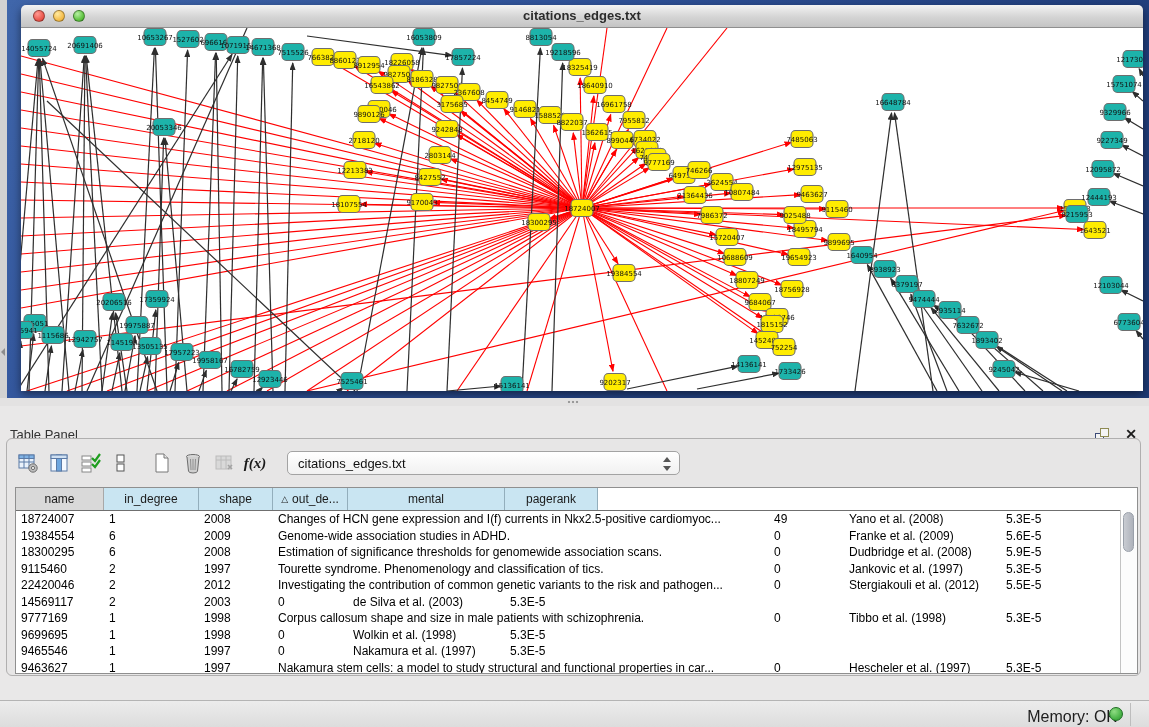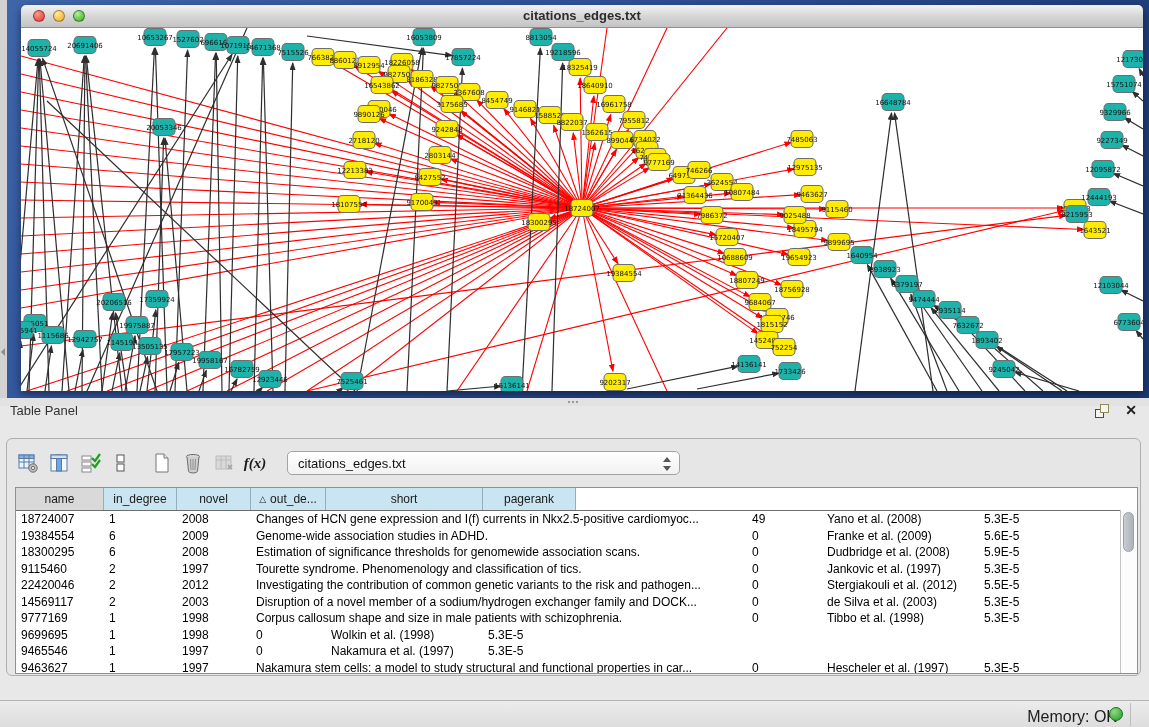--- a/index.html
+++ b/index.html
@@ -20,21 +20,21 @@
   .light.red{background:radial-gradient(circle at 35% 30%,#ff9a92,#ec5a50 60%,#d83a30);}
   .light.yellow{background:radial-gradient(circle at 35% 30%,#ffe9a0,#f5bf4f 60%,#e0a32e);}
   .light.green{background:radial-gradient(circle at 35% 30%,#b7efa4,#62c544 60%,#3fa32a);}
   .net-canvas{position:relative;width:1122px;height:363px;background:#fff;overflow:hidden;}
   .net-canvas svg{display:block;}
   
   .table-panel{position:absolute;left:0;top:398px;width:1149px;height:302px;background:#e9e8e8;}
   .panel-splitter{position:absolute;left:0;top:0;width:100%;height:8px;background:#e3e2e2;}
   .splitter-grip{position:absolute;left:567px;top:2px;width:12px;height:5px;cursor:row-resize;
                  background:radial-gradient(circle,#9a9a9a 1px,transparent 1.6px);background-size:4px 4px;}
-  .panel-header{position:absolute;left:0;top:0;width:100%;height:26px;}
+  .panel-header{position:absolute;left:0;top:24px;width:100%;height:26px;}
   .panel-title{position:absolute;left:10px;top:5px;font-size:13px;color:#333;}
   .panel-float{position:absolute;right:40px;top:6px;width:14px;height:14px;}
   .panel-float .sq1{position:absolute;left:0;top:5px;width:7px;height:7px;border:1px solid #3c4a77;background:#f4f4f4;}
   .panel-float .sq2{position:absolute;left:5px;top:0;width:7px;height:7px;border:1px solid #8e8a52;background:#f4f4f4;}
   .panel-close{position:absolute;right:12px;top:4px;font-size:14px;font-weight:bold;color:#1c1c1c;cursor:pointer;line-height:16px;}
   .panel-body{position:absolute;left:6px;top:40px;width:1135px;height:238px;box-sizing:border-box;
               background:#e7e6e6;border:1px solid #b0afaf;border-radius:6px;}
   
   .toolbar{position:absolute;left:8px;top:8px;height:32px;display:flex;align-items:center;}
   .tbtn{width:26px;height:26px;margin-right:5px;display:flex;align-items:center;justify-content:center;cursor:pointer;border-radius:3px;}
@@ -53,21 +53,21 @@
   .thead{display:flex;height:22px;border-bottom:1px solid #6f6f6f;background:#fff;}
   .th{box-sizing:border-box;background:#c9e5f2;border-right:1px solid #93aebc;
       font-size:12px;color:#1a1a1a;display:flex;align-items:center;justify-content:center;overflow:hidden;white-space:nowrap;}
   .th.gray{background:#d9d9d9;border-right:1px solid #a8a8a8;}
   .th .sort{font-size:9px;margin-right:4px;color:#222;}
   .th.filler{background:#fff;border-right:none;flex:1;}
   .tbody{position:relative;}
   .tr{display:flex;height:16.5px;line-height:16.5px;}
   .td{box-sizing:border-box;padding-left:5px;font-size:12px;color:#000;
       overflow:hidden;white-space:nowrap;}
-  .c0{width:88px}.c1{width:73px}.c2{width:74px}.c3{width:496px}.c4{width:75px}.c5{width:157px}.c6{width:93px}
+  .c0{width:88px}.c1{width:95px}.c2{width:74px}.c3{width:496px}.c4{width:75px}.c5{width:157px}.c6{width:93px}
   .vscroll{position:absolute;right:0;top:22px;bottom:0;width:16px;background:#fcfcfc;border-left:1px solid #c3c3c3;}
   .vthumb{position:absolute;left:2px;top:2px;width:11px;height:40px;border-radius:6px;
           background:linear-gradient(90deg,#c9ccd2,#aeb2bb);border:1px solid #9aa0aa;box-sizing:border-box;cursor:pointer;}
   
   .tabs{position:absolute;left:50%;top:278px;transform:translateX(-50%);display:flex;height:20px;
         border:1px solid #9c9c9c;border-radius:5px;overflow:hidden;background:#fdfdfd;box-shadow:0 1px 1px rgba(255,255,255,.8);}
   .tab{padding:0 14px;font-size:12.5px;display:flex;align-items:center;color:#111;background:#fdfdfd;border-right:1px solid #b3b3b3;cursor:pointer;white-space:nowrap;}
   .tab:last-child{border-right:none;}
   .tab.active{background:linear-gradient(#828282,#6a6a6a);color:#e3e3e3;}
   
@@ -794,28 +794,28 @@
 
       <div class="dtable">
         <div class="thead" id="thead">
             <div class="th c0 gray">
               <span>name</span>
             </div>
             <div class="th c1">
               <span>in_degree</span>
             </div>
             <div class="th c2">
-              <span>novel</span>
+              <span>shape</span>
             </div>
             <div class="th c4">
               <span class="sort">△</span>
               <span>out_de...</span>
             </div>
             <div class="th c5">
-              <span>short</span>
+              <span>mental</span>
             </div>
             <div class="th c6">
               <span>pagerank</span>
             </div>
             <div class="th filler"></div>
           </div>
         <div class="tbody" id="tbody">
             <div class="tr">
               <div class="td c0">18724007</div>
               <div class="td c1">1</div>
@@ -858,21 +858,20 @@
               <div class="td c2">2012</div>
               <div class="td c3">Investigating the contribution of common genetic variants to the risk and pathogen...</div>
               <div class="td c4">0</div>
               <div class="td c5">Stergiakouli et al. (2012)</div>
               <div class="td c6">5.5E-5</div>
             </div>
             <div class="tr">
               <div class="td c0">14569117</div>
               <div class="td c1">2</div>
               <div class="td c2">2003</div>
-              <div class="td c3">Disruption of a novel member of a sodium/hydrogen exchanger family and DOCK...</div>
               <div class="td c4">0</div>
               <div class="td c5">de Silva et al. (2003)</div>
               <div class="td c6">5.3E-5</div>
             </div>
             <div class="tr">
               <div class="td c0">9777169</div>
               <div class="td c1">1</div>
               <div class="td c2">1998</div>
               <div class="td c3">Corpus callosum shape and size in male patients with schizophrenia.</div>
               <div class="td c4">0</div>

